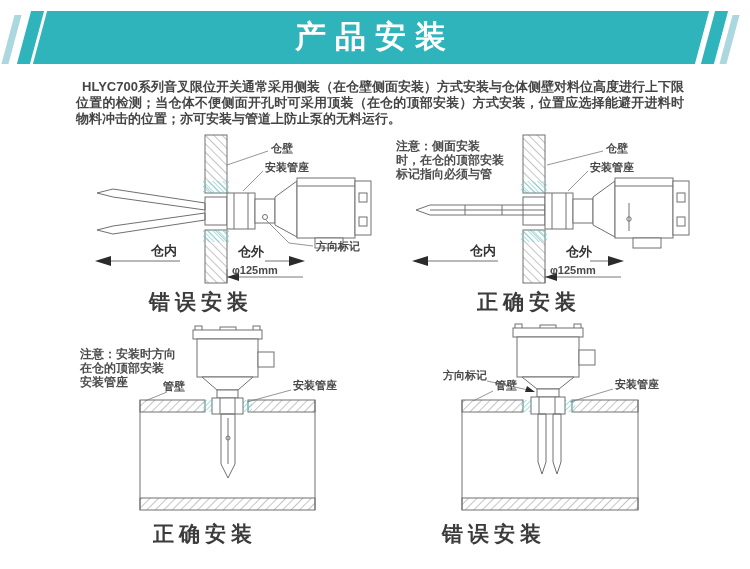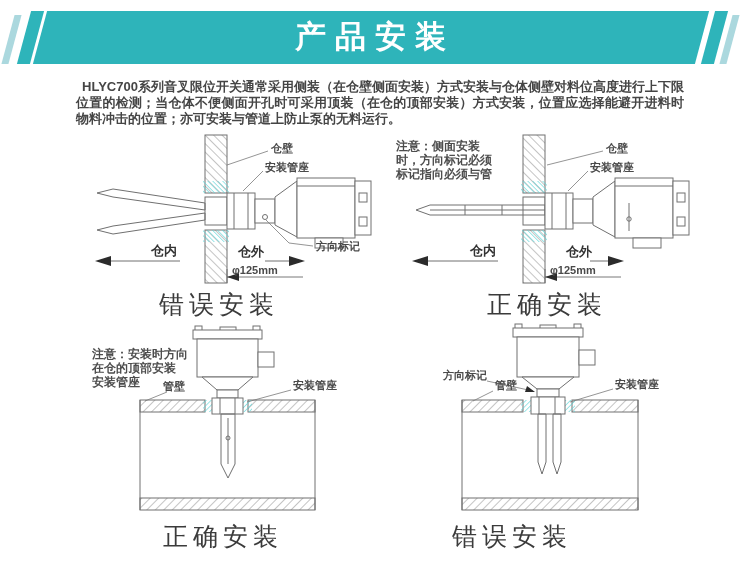--- a/index.html
+++ b/index.html
@@ -16,24 +16,24 @@
   .s-r2{left:726px;width:7px;top:15px;height:49px;}
   .title{position:absolute;left:0;right:0;top:16px;text-align:center;
          font-size:31px;font-weight:bold;color:#ffffff;letter-spacing:9px;}
   
   .intro{position:absolute;left:76px;top:79px;width:608px;font-size:13px;line-height:16px;
          font-weight:700;color:#454545;text-align:justify;text-indent:6px;}
   
   .note{position:absolute;font-size:12px;line-height:14px;font-weight:600;color:#4d4d4d;}
   .note span{display:block;white-space:nowrap;}
   .note-tr{left:396px;top:139px;}
-  .note-bl{left:92px;top:347px;}
-  
-  .caption{position:absolute;width:140px;text-align:center;font-size:25px;letter-spacing:5px;
-           font-weight:400;color:#3b3b3b;font-family:"Liberation Serif",serif;}
+  .note-bl{left:80px;top:347px;}
+  
+  .caption{position:absolute;width:140px;font-size:21px;letter-spacing:5px;
+           font-weight:700;color:#3b3b3b;font-family:"Liberation Serif",serif;}
   .cap-tl{left:149px;top:288px;}
   .cap-tr{left:477px;top:288px;}
   .cap-bl{left:153px;top:520px;}
   .cap-br{left:442px;top:520px;}
   
   svg{position:absolute;}
   .d-tl{left:75px;top:133px;}
   .d-tr{left:390px;top:133px;}
   .d-bl{left:75px;top:318px;}
   .d-br{left:385px;top:318px;}
@@ -260,21 +260,21 @@
     <polygon points="150,74 142,68 140,74" class="arr"></polygon>
     <text x="58" y="61">方向标记</text>
     <line x1="108" y1="73" x2="88" y2="83" class="lead"></line>
     <text x="110" y="71">管壁</text>
     <line x1="228" y1="71" x2="185" y2="84" class="lead"></line>
     <text x="230" y="70">安装管座</text>
   </svg>
 
   <div class="note note-tr">
     <span>注意：侧面安装</span>
-    <span>时，方向标记必须</span>
+    <span>时，在仓的顶部安装</span>
     <span>标记指向必须与管</span>
   </div>
   <div class="note note-bl">
     <span>注意：安装时方向</span>
     <span>在仓的顶部安装</span>
     <span>安装管座</span>
   </div>
 
   <div class="caption cap-tl">错误安装</div>
   <div class="caption cap-tr">正确安装</div>

